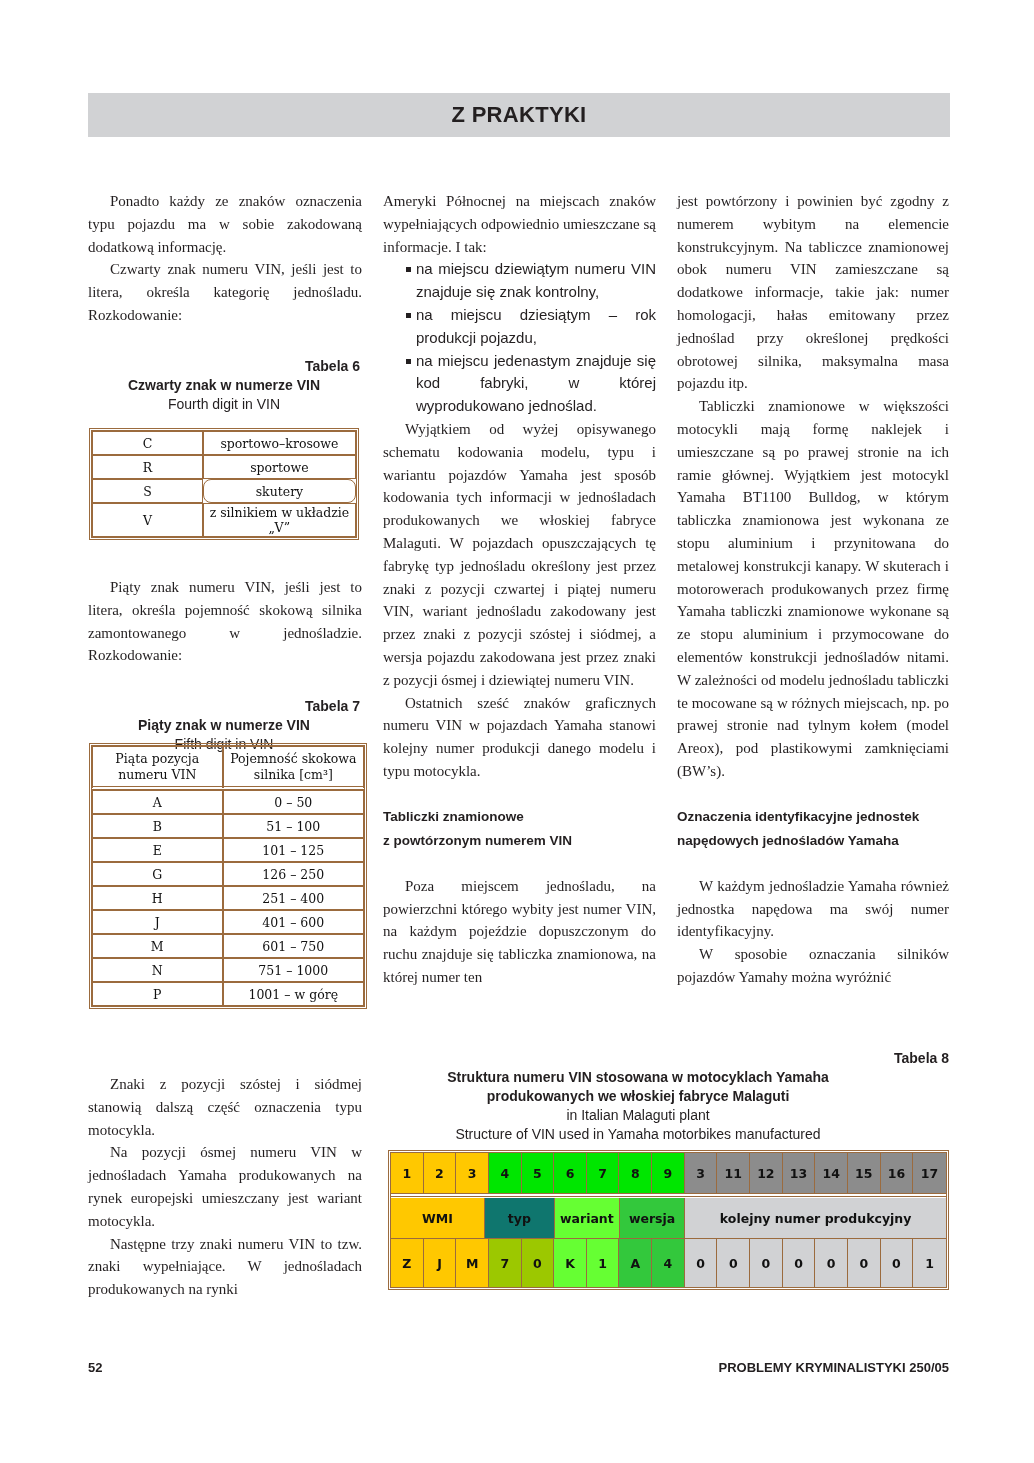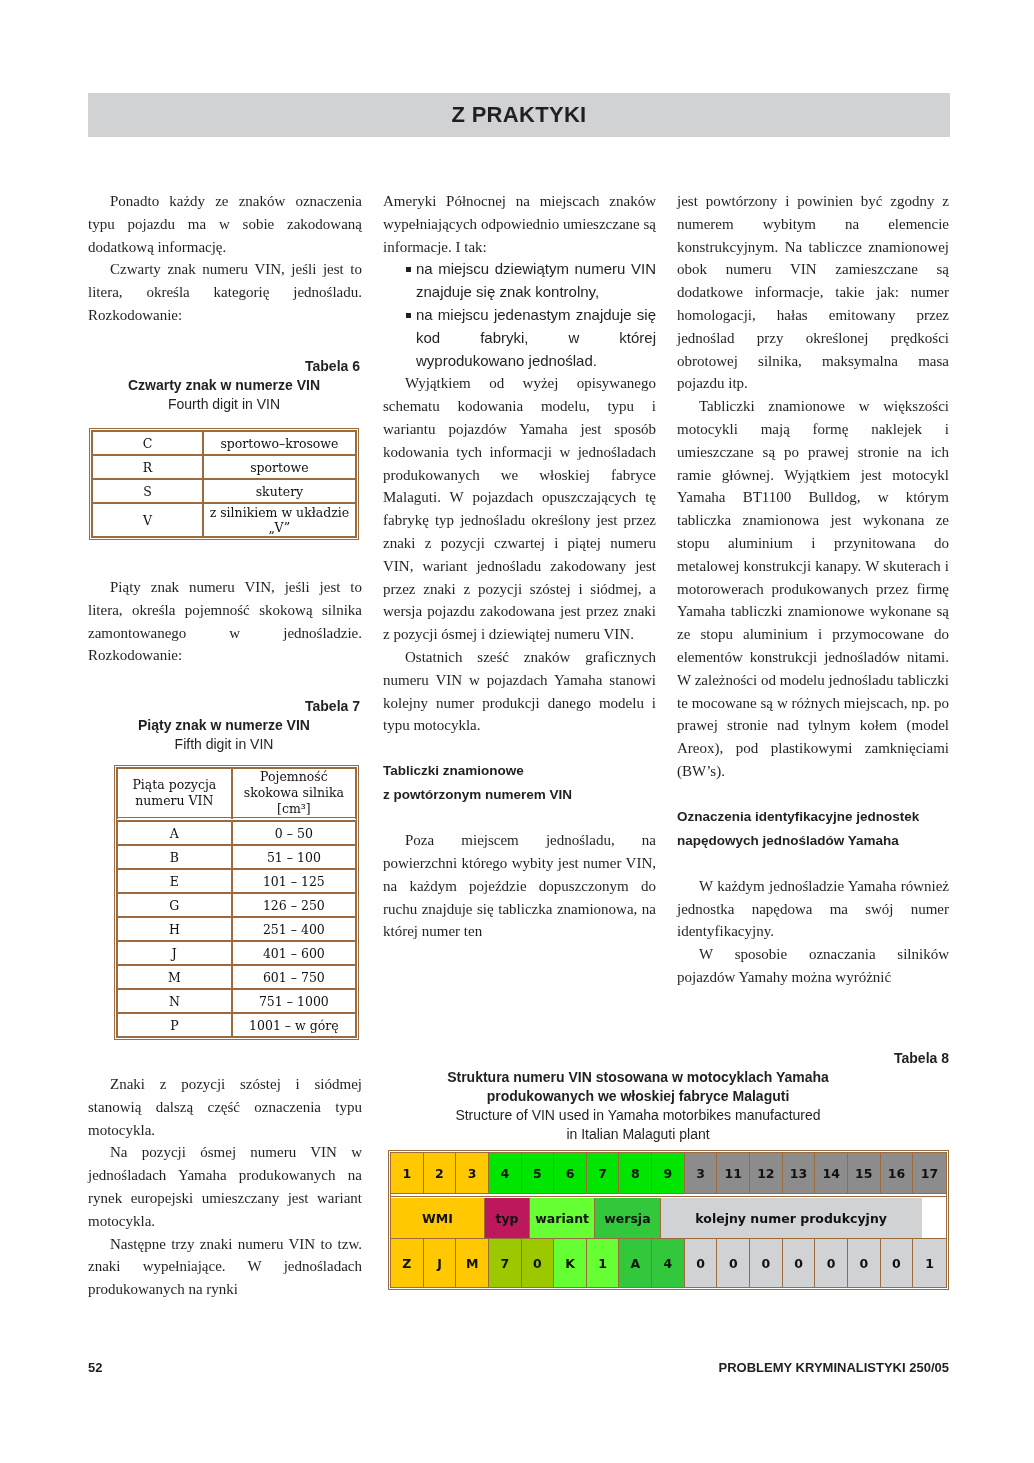--- a/index.html
+++ b/index.html
@@ -63,40 +63,40 @@
       <tr style="height: 24px;">
         <td style="width: 42%; line-height: 15px;">C</td>
         <td style="line-height: 15px;">sportowo–krosowe</td>
       </tr>
       <tr style="height: 24px;">
         <td style="width: 42%; line-height: 15px;">R</td>
         <td style="line-height: 15px;">sportowe</td>
       </tr>
       <tr style="height: 24px;">
         <td style="width: 42%; line-height: 15px;">S</td>
-        <td style="line-height: 15px;">skutery</td>
+        <td style="line-height: 15px; border-radius: 8px;">skutery</td>
       </tr>
       <tr style="height: 34px;">
         <td style="width: 42%; line-height: 15px;">V</td>
         <td style="line-height: 15px;">z silnikiem w układzie „V”</td>
       </tr>
     </tbody>
 </table>
 
 <div class="col col1" style="top:576px;">
   <p>Piąty znak numeru VIN, jeśli jest to litera, określa pojemność skokową silnika zamontowanego w jednośladzie. Rozkodowanie:</p>
 </div>
 
 <div class="tab-cap" style="left:88px; top:697px; width:272px;">
   <div class="tab-label">Tabela 7</div>
   <div class="tab-title">Piąty znak w numerze VIN</div>
   <div class="tab-sub">Fifth digit in VIN</div>
 </div>
 
-<table class="brown" id="t7" style="left:89px; top:765px; width:245px;margin-left:25px;">
+<table class="brown" id="t7" style="left:89px; top:743px; width:278px;">
   <thead>
     <tr style="height:44px;">
       <td style="width:48%; border-bottom:4px double #9b6b3e; line-height:16px;">Piąta pozycja numeru VIN</td>
       <td style="border-bottom:4px double #9b6b3e; line-height:16px;">Pojemność skokowa silnika [cm³]</td>
     </tr>
   </thead>
   <tbody id="t7body">
       <tr style="height: 24px;">
         <td>A</td>
         <td>0 – 50</td>
@@ -139,20 +139,21 @@
 <div class="col col1" style="top:1073px;">
   <p>Znaki z pozycji szóstej i siódmej stanowią dalszą część oznaczenia typu motocykla.</p>
   <p>Na pozycji ósmej numeru VIN w jednośladach Yamaha produkowanych na rynek europejski umieszczany jest wariant motocykla.</p>
   <p>Następne trzy znaki numeru VIN to tzw. znaki wypełniające. W jednośladach produkowanych na rynki</p>
 </div>
 
 <div class="col col2">
   <p class="noindent">Ameryki Północnej na miejscach znaków wypełniających odpowiednio umieszczane są informacje. I tak:</p>
   <ul class="bullets">
     <li>na miejscu dziewiątym numeru VIN znajduje się znak kontrolny,</li>
+    <li>na miejscu dziesiątym – rok produkcji pojazdu,</li>
     <li>na miejscu jedenastym znajduje się kod fabryki, w której wyprodukowano jednoślad.</li>
   </ul>
   <p>Wyjątkiem od wyżej opisywanego schematu kodowania modelu, typu i wariantu pojazdów Yamaha jest sposób kodowania tych informacji w jednośladach produkowanych we włoskiej fabryce Malaguti. W pojazdach opuszczających tę fabrykę typ jednośladu określony jest przez znaki z pozycji czwartej i piątej numeru VIN, wariant jednośladu zakodowany jest przez znaki z pozycji szóstej i siódmej, a wersja pojazdu zakodowana jest przez znaki z pozycji ósmej i dziewiątej numeru VIN.</p>
   <p>Ostatnich sześć znaków graficznych numeru VIN w pojazdach Yamaha stanowi kolejny numer produkcji danego modelu i typu motocykla.</p>
   <div style="height:22px;"></div>
   <div class="subhead">Tabliczki znamionowe</div>
   <div class="subhead">z powtórzonym numerem VIN</div>
   <div style="height:22px;"></div>
   <p>Poza miejscem jednośladu, na powierzchni którego wybity jest numer VIN, na każdym pojeździe dopuszczonym do ruchu znajduje się tabliczka znamionowa, na której numer ten</p>
 </div>
@@ -166,22 +167,22 @@
   <div style="height:22px;"></div>
   <p>W każdym jednośladzie Yamaha również jednostka napędowa ma swój numer identyfikacyjny.</p>
   <p>W sposobie oznaczania silników pojazdów Yamahy można wyróżnić</p>
 </div>
 
 <div class="tab-cap" style="left:388px; top:1049px; width:561px;">
   <div class="tab-label">Tabela 8</div>
   <div style="width:500px; margin:0 auto 0 0; text-align:center;">
     <div class="tab-title">Struktura numeru VIN stosowana w motocyklach Yamaha</div>
     <div class="tab-title">produkowanych we włoskiej fabryce Malaguti</div>
+    <div class="tab-sub">in Italian Malaguti plant</div>
     <div class="tab-sub">Structure of VIN used in Yamaha motorbikes manufactured</div>
-    <div class="tab-sub">in Italian Malaguti plant</div>
   </div>
 </div>
 
 <div class="vin">
   <div class="vin-row r1" id="vinPos">
       <div style="width: 32.6471px; background: rgb(255, 200, 0);">1</div>
       <div style="width: 32.6471px; background: rgb(255, 200, 0);">2</div>
       <div style="width: 32.6471px; background: rgb(255, 200, 0);">3</div>
       <div style="width: 32.6471px; background: rgb(0, 230, 0);">4</div>
       <div style="width: 32.6471px; background: rgb(0, 230, 0);">5</div>
@@ -193,21 +194,21 @@
       <div style="width: 32.6471px; background: rgb(140, 140, 140);">11</div>
       <div style="width: 32.6471px; background: rgb(140, 140, 140);">12</div>
       <div style="width: 32.6471px; background: rgb(140, 140, 140);">13</div>
       <div style="width: 32.6471px; background: rgb(140, 140, 140);">14</div>
       <div style="width: 32.6471px; background: rgb(140, 140, 140);">15</div>
       <div style="width: 32.6471px; background: rgb(140, 140, 140);">16</div>
       <div style="width: 32.6471px; background: rgb(140, 140, 140);">17</div>
     </div>
   <div class="vin-row r2" id="vinGroups">
       <div style="width: 94px; background: rgb(255, 200, 0);">WMI</div>
-      <div style="width: 45px; background: #be185d;">typ</div>
+      <div style="width: 70px; background: #0f766e;">typ</div>
       <div style="width: 65.2941px; background: rgb(102, 255, 51);">wariant</div>
       <div style="width: 65.2941px; background: rgb(51, 200, 60);">wersja</div>
       <div style="width: 261.176px; background: rgb(209, 210, 212);">kolejny numer produkcyjny</div>
     </div>
   <div class="vin-row r3" id="vinExample">
       <div style="width: 32.6471px; background: rgb(255, 200, 0);">Z</div>
       <div style="width: 32.6471px; background: rgb(255, 200, 0);">J</div>
       <div style="width: 32.6471px; background: rgb(255, 200, 0);">M</div>
       <div style="width: 32.6471px; background: rgb(156, 200, 0);">7</div>
       <div style="width: 32.6471px; background: rgb(156, 200, 0);">0</div>

